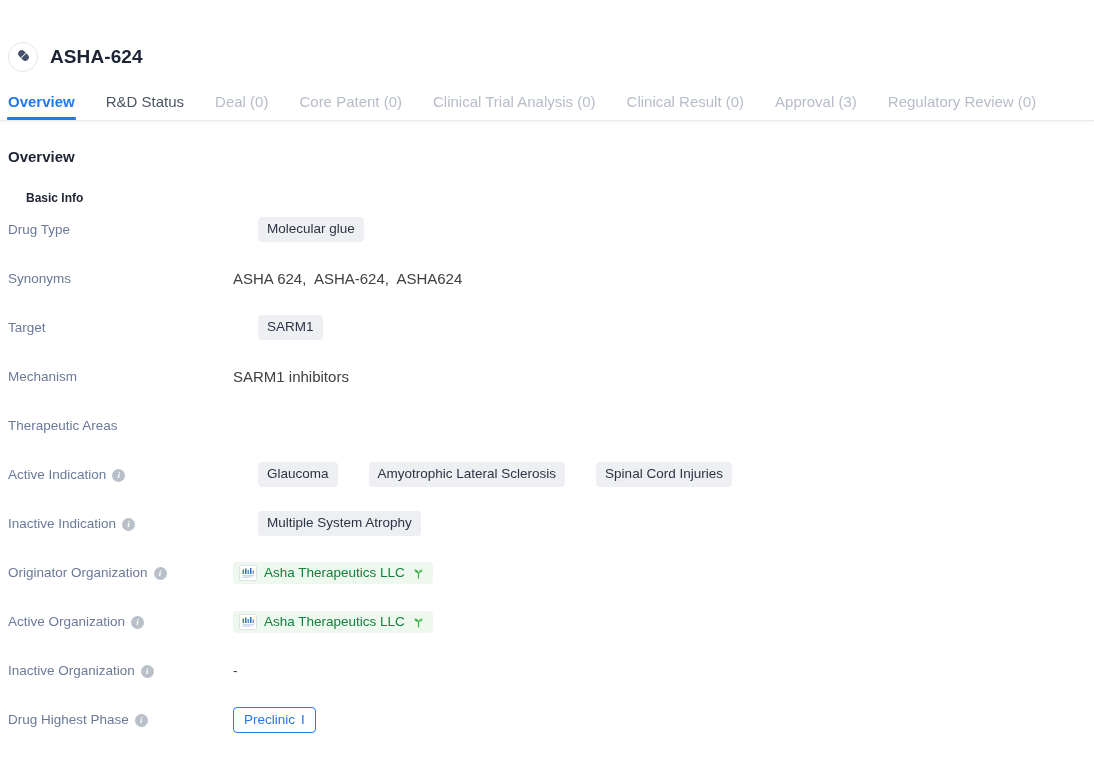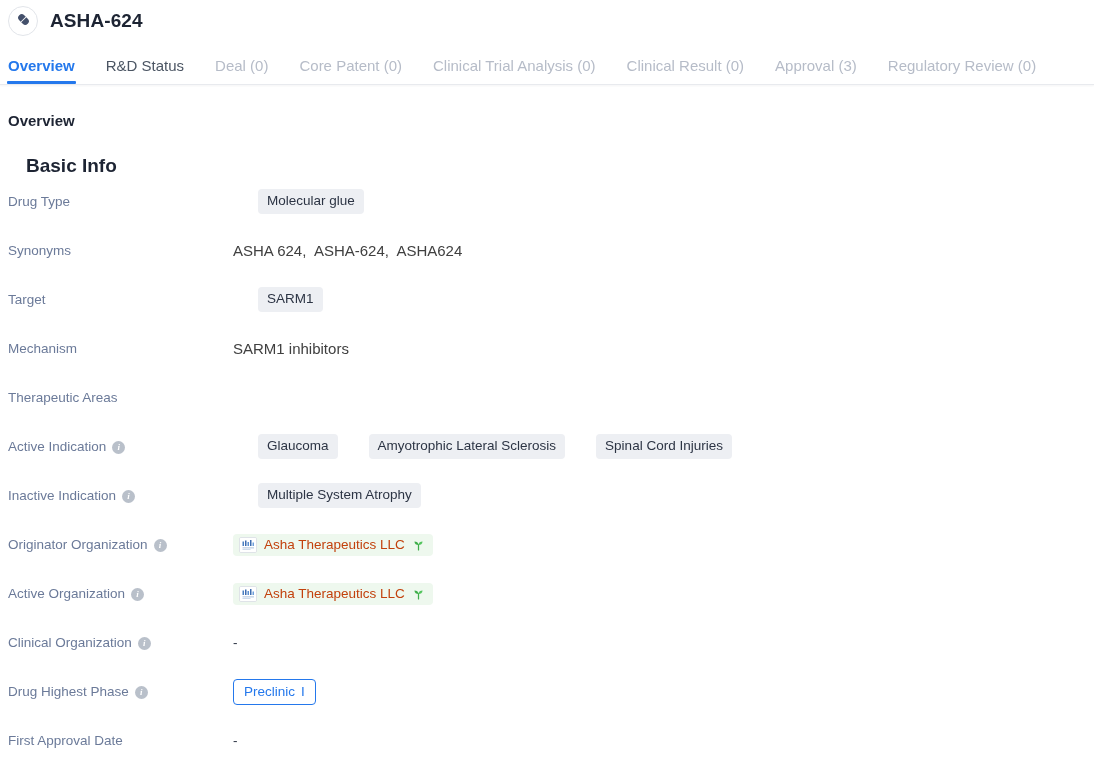--- a/index.html
+++ b/index.html
@@ -13,20 +13,21 @@
     overflow: hidden;
   }
 
   
   .page-header {
     display: flex;
     align-items: center;
     gap: 12px;
     padding: 8px 0 8px 8px;
     height: 42px;
+    margin-top: 36px;
   }
   .drug-avatar {
     width: 30px;
     height: 30px;
     border-radius: 50%;
     border: 1px solid #e2e5ea;
     background: #ffffff;
     display: flex;
     align-items: center;
     justify-content: center;
@@ -78,21 +79,21 @@
 
   
   .content { padding: 0 8px; }
   .section-title {
     font-size: 15px;
     font-weight: bold;
     color: #1d2433;
     margin: 27px 0 0 0;
   }
   .subsection-title {
-    font-size: 19px;
+    font-size: 12px;
     font-weight: bold;
     color: #1d2433;
     margin: 26px 0 0 0;
     padding-left: 18px;
   }
 
   .info-row {
     display: flex;
     align-items: center;
     min-height: 49px;
@@ -167,21 +168,21 @@
     background: #ffffff;
     border: 1px solid #dfe3e8;
     display: flex;
     align-items: center;
     justify-content: center;
     overflow: hidden;
     flex: 0 0 auto;
   }
   .org-name {
     font-size: 13.5px;
-    color: #c2410c;
+    color: #15803d;
     white-space: nowrap;
   }
   .sprout-icon { display: flex; align-items: center; flex: 0 0 auto; }
 
   
   .phase-badge {
     display: inline-flex;
     align-items: center;
     gap: 6px;
     border: 1px solid #2478ec;
@@ -347,21 +348,21 @@
             <path d="M12 13 C12 8.5 8.5 6.5 4.5 6.5 C4.5 11 8 13 12 13 Z" fill="#3fae4a"></path>
             <path d="M12 13 C12 8.5 15.5 6.5 19.5 6.5 C19.5 11 16 13 12 13 Z" fill="#52c45c"></path>
           </svg>
         </span>
       </span>
     </div>
   </div>
 
   <div class="info-row">
     <div class="row-label">
-      <span>Clinical Organization</span>
+      <span>Inactive Organization</span>
       <span class="info-icon">i</span>
     </div>
     <div class="row-value">
       <span class="dash-value">-</span>
     </div>
   </div>
 
   <div class="info-row">
     <div class="row-label">
       <span>Drug Highest Phase</span>

